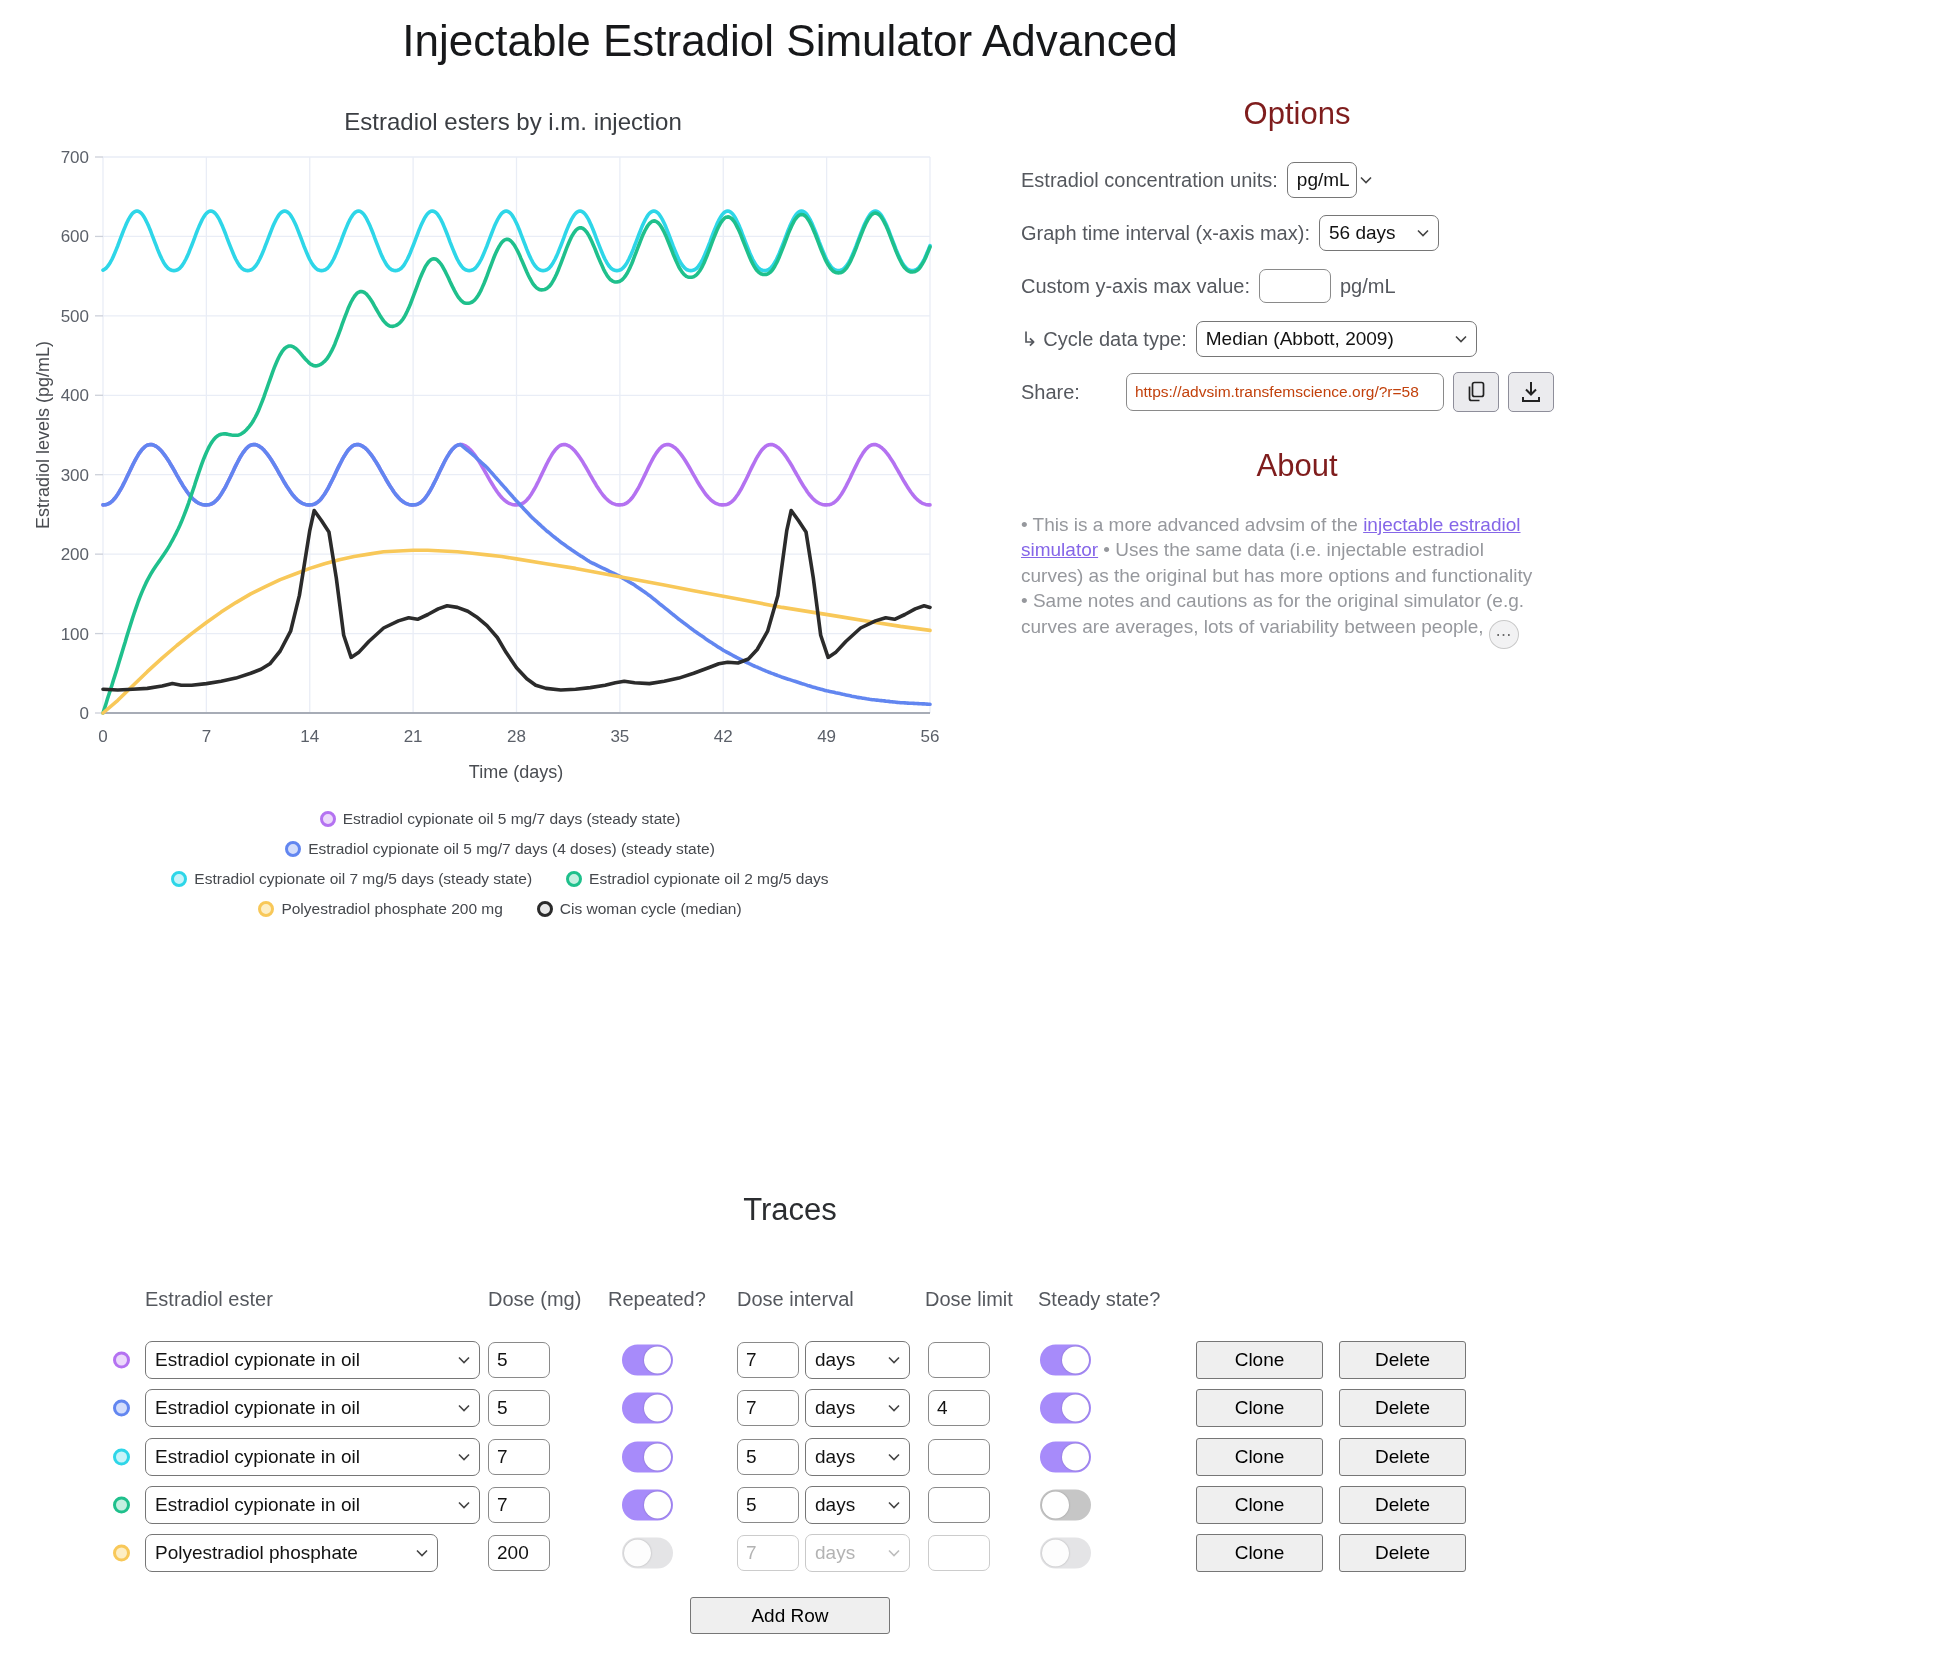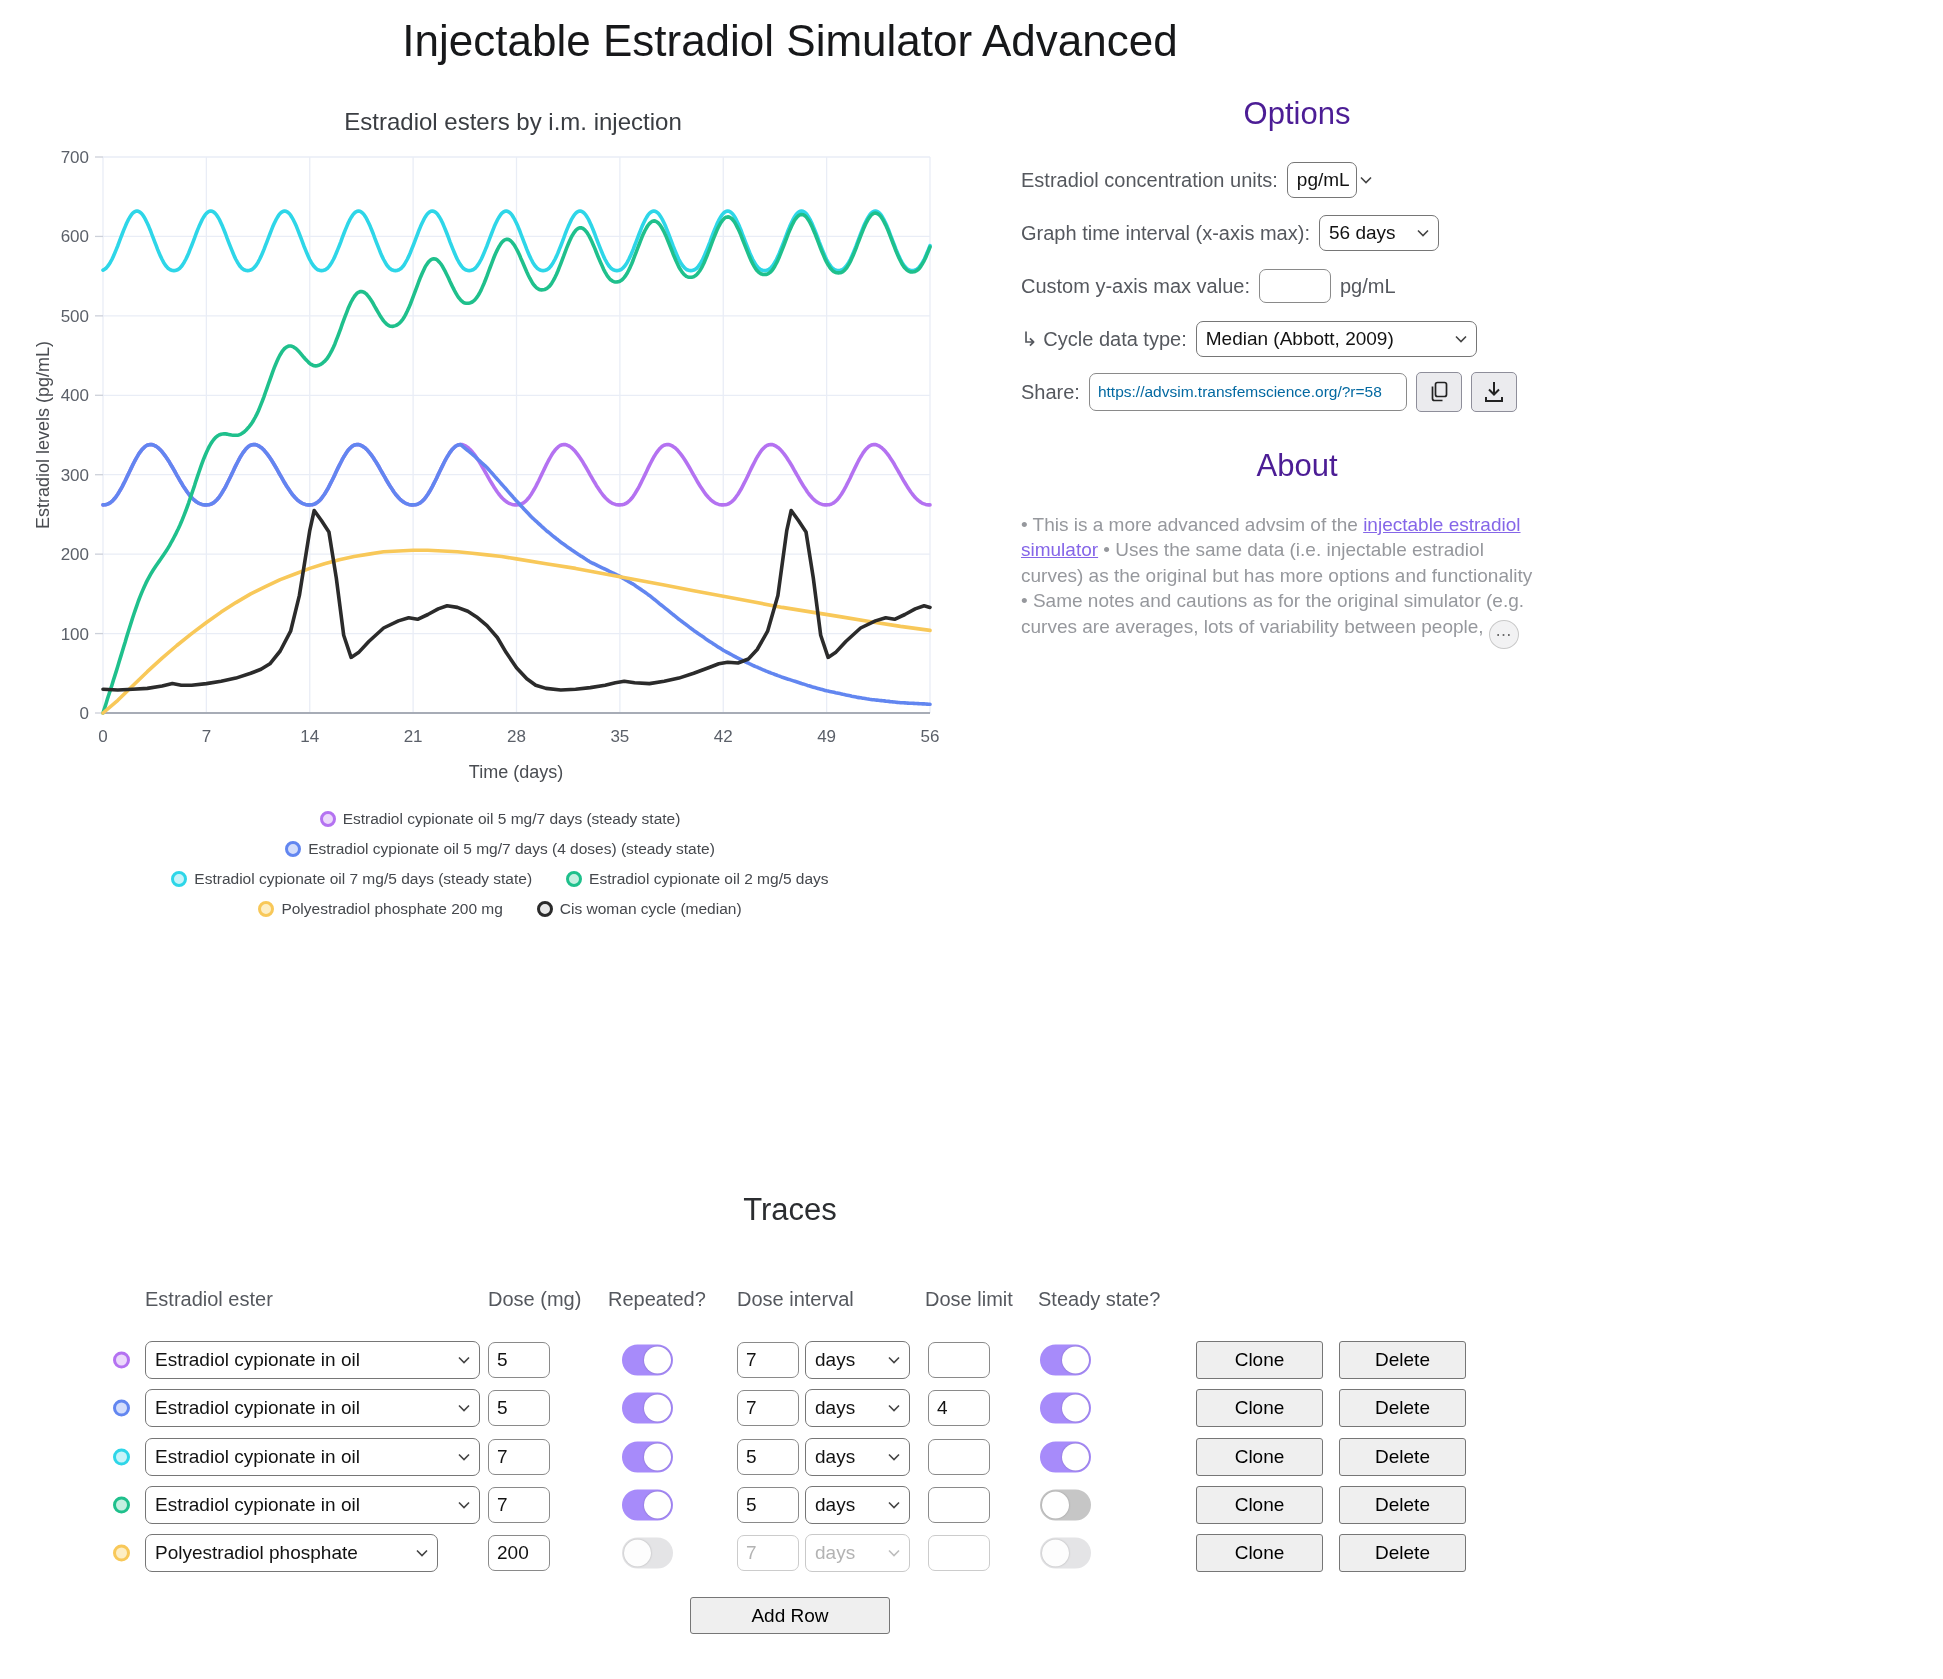--- a/index.html
+++ b/index.html
@@ -8,21 +8,21 @@
   h1,h2{font-weight:400;margin:0;color:#202124;}
   #main-title{left:0;top:16px;width:1580px;text-align:center;font-size:44px;color:#17181a;}
   
   #chart-wrap{left:25px;top:92px;width:950px;height:700px;}
   #legend{left:25px;top:804px;width:950px;}
   .lrow{display:flex;justify-content:center;align-items:center;height:30px;gap:34px;}
   .litem{display:flex;align-items:center;gap:7px;font-size:15.5px;color:#45484d;cursor:pointer;}
   .lmark{width:13px;height:13px;border-radius:50%;border-style:solid;border-width:3px;box-sizing:border-box;width:16px;height:16px;}
   
   #right-col{left:1021px;top:96px;width:552px;}
-  #right-col h2{text-align:center;font-size:31px;color:#4c1d95;margin-bottom:28px;}
+  #right-col h2{text-align:center;font-size:31px;color:#7f1d1d;margin-bottom:28px;}
   .opt-row{display:flex;align-items:center;gap:9px;margin-bottom:13px;min-height:40px;font-size:20px;color:#55585e;}
   .sel{display:inline-flex;align-items:center;justify-content:space-between;gap:10px;border:1px solid #767676;border-radius:7px;background:#fff;color:#121212;font-size:19px;padding:0 9px;height:36px;box-sizing:border-box;cursor:pointer;}
   .sel .chev{flex:0 0 auto;}
   .inp{border:1px solid #8a8a8a;border-radius:7px;height:34px;box-sizing:border-box;font-size:19px;padding:0 8px;color:#121212;font-family:"Liberation Sans",sans-serif;background:#fff;}
   .tgl{position:relative;width:51px;height:31px;border-radius:16px;background:#a78bfa;cursor:pointer;flex:0 0 auto;display:inline-block;vertical-align:middle;}
   .tgl .knob{position:absolute;top:2px;width:27px;height:27px;border-radius:50%;background:#fff;left:22px;box-shadow:0 0 2px rgba(0,0,0,.25);}
   .tgl.off{background:#c6c6c6;}
   .tgl.off .knob{left:2px;}
   .tgl.dis{background:#e4e4e6;}
   .tgl.dis .knob{left:2px;background:#fdfdfd;}
@@ -175,21 +175,21 @@
       <span class="sel" style="width:281px">
         <span>Median (Abbott, 2009)</span>
         <svg class="chev" width="12" height="8">
             <polyline points="1,1.5 6,6.5 11,1.5" fill="none" stroke="#444" stroke-width="1.6"></polyline>
           </svg>
       </span>
     </div>
 
     <div class="opt-row">
       <span>Share:</span>
-      <input class="inp" style="width: 318px; height: 38px; font-size: 15.5px; color: #0369a1;" value="https://advsim.transfemscience.org/?r=58">
+      <input class="inp" style="width: 318px; height: 38px; font-size: 15.5px; color: #c2410c; margin-left: 37px;" value="https://advsim.transfemscience.org/?r=58">
       <button class="btn icon-btn">
         <svg width="22" height="24" viewBox="0 0 22 24">
           <rect x="7.5" y="2.5" width="11" height="14" rx="2" fill="none" stroke="#222" stroke-width="1.7"></rect>
           <path d="M4.5 6.5 v12 a2 2 0 0 0 2 2 h8" fill="none" stroke="#222" stroke-width="1.7"></path>
         </svg>
       </button>
       <button class="btn icon-btn">
         <svg width="22" height="24" viewBox="0 0 22 24">
           <path d="M11 2 v12 M6 9.5 l5 5 5-5" fill="none" stroke="#222" stroke-width="2"></path>
           <path d="M3 17 v4 h16 v-4" fill="none" stroke="#222" stroke-width="2"></path>

